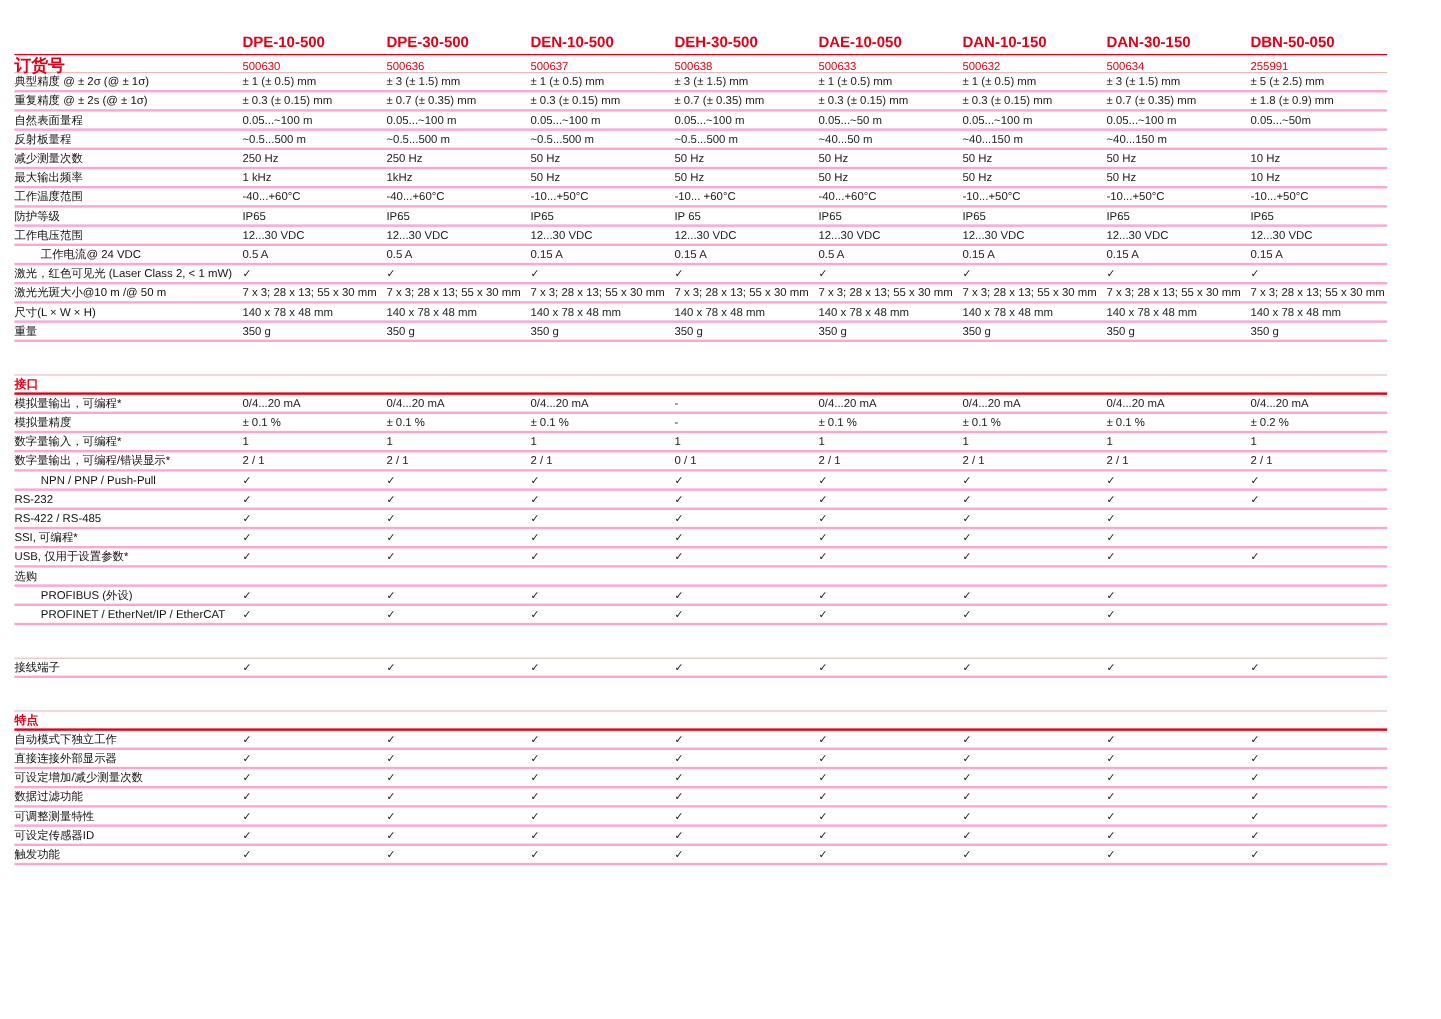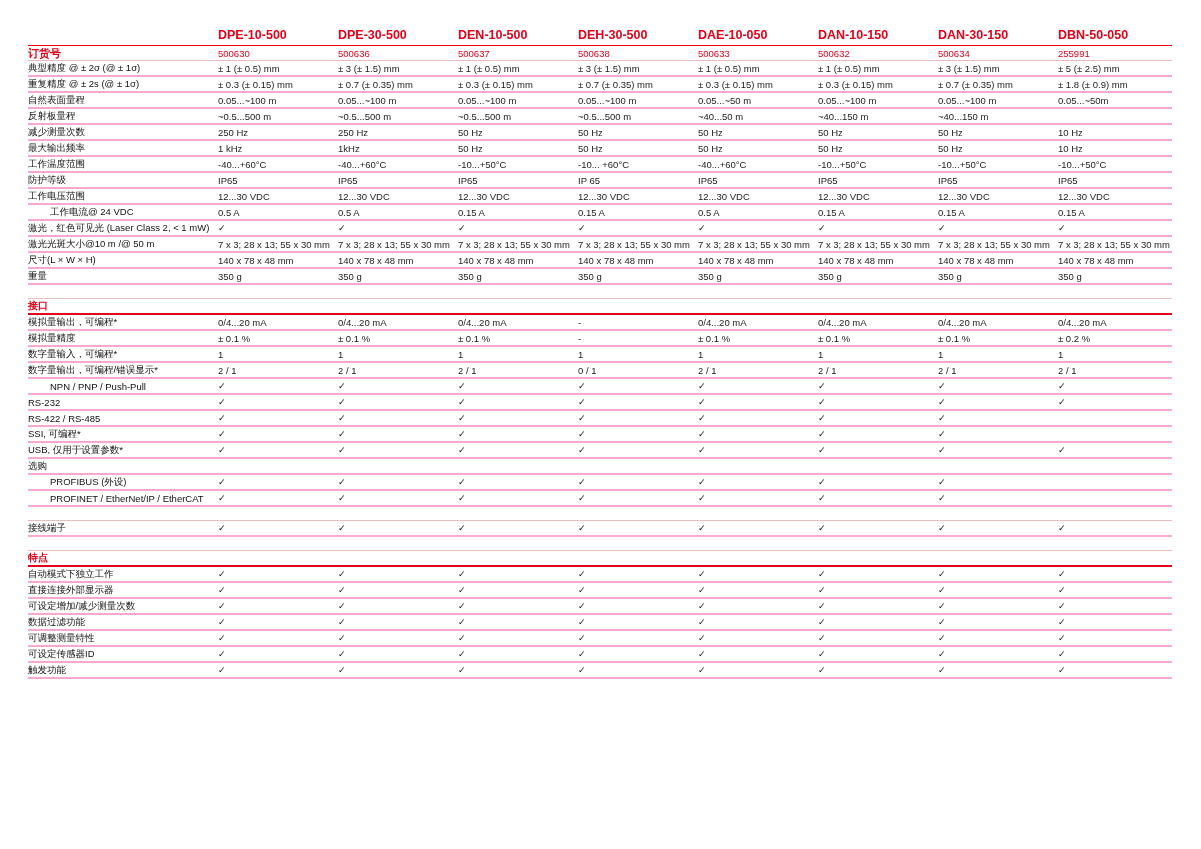--- a/index.html
+++ b/index.html
@@ -1,32 +1,32 @@
 <!DOCTYPE html>
 <html style="--red: #e2001a;"><head>
 <meta charset="utf-8">
 <style>
   * { box-sizing: border-box; margin: 0; padding: 0; }
   html, body { width: 1201px; height: 849px; background: #ffffff; overflow: hidden; }
   body { font-family: "Liberation Sans", "DejaVu Sans", sans-serif; color: #1c1c1c; }
 
   .sheet { position: relative; width: 1201px; height: 849px; background: #fff; }
-  .table { position: absolute; left: 28px; top: 26px; width: 1144px; }
+  .table { position: absolute; left: 12px; top: 26px; width: 1144px; }
 
   .grid-row { display: grid; grid-template-columns: 190px repeat(7, 120px) 1fr; align-items: end; }
 
   .products-row { height: 20px; border-bottom: 1px solid var(--red); }
   .product-cell { font-size: 12.5px; font-weight: bold; color: var(--red); white-space: nowrap; padding-bottom: 3px; }
 
   .order-row { height: 15px; border-bottom: 1px solid #e6bcbc; align-items: center; }
-  .order-label { font-size: 11px; font-weight: bold; color: var(--red); white-space: nowrap; }
+  .order-label { font-size: 14px; font-weight: bold; color: var(--red); white-space: nowrap; }
   .order-num { font-size: 9.5px; color: var(--red); white-space: nowrap; }
 
   .section { width: 100%; }
-  .section.gapped { margin-top: 13px; border-top: 1px solid #e7bfbf; }
+  .section.gapped { margin-top: 27px; border-top: 1px solid #e7bfbf; }
   .section-title-row { height: 16px; border-bottom: 2px solid var(--red); display: flex; align-items: center; }
   .section-title { font-size: 10px; font-weight: bold; color: var(--red); white-space: nowrap; }
 
   .data-row { height: 16px; border-bottom: 2px solid #f9a8d4; align-items: center; }
   .row-label { font-size: 9.5px; color: #111; white-space: nowrap; overflow: visible; }
   .row-label.indent { padding-left: 22px; }
   .cell { font-size: 9.5px; color: #222; white-space: nowrap; overflow: visible; }
   .cell.check { font-size: 9px; color: #111; }
 </style>
 </head>

